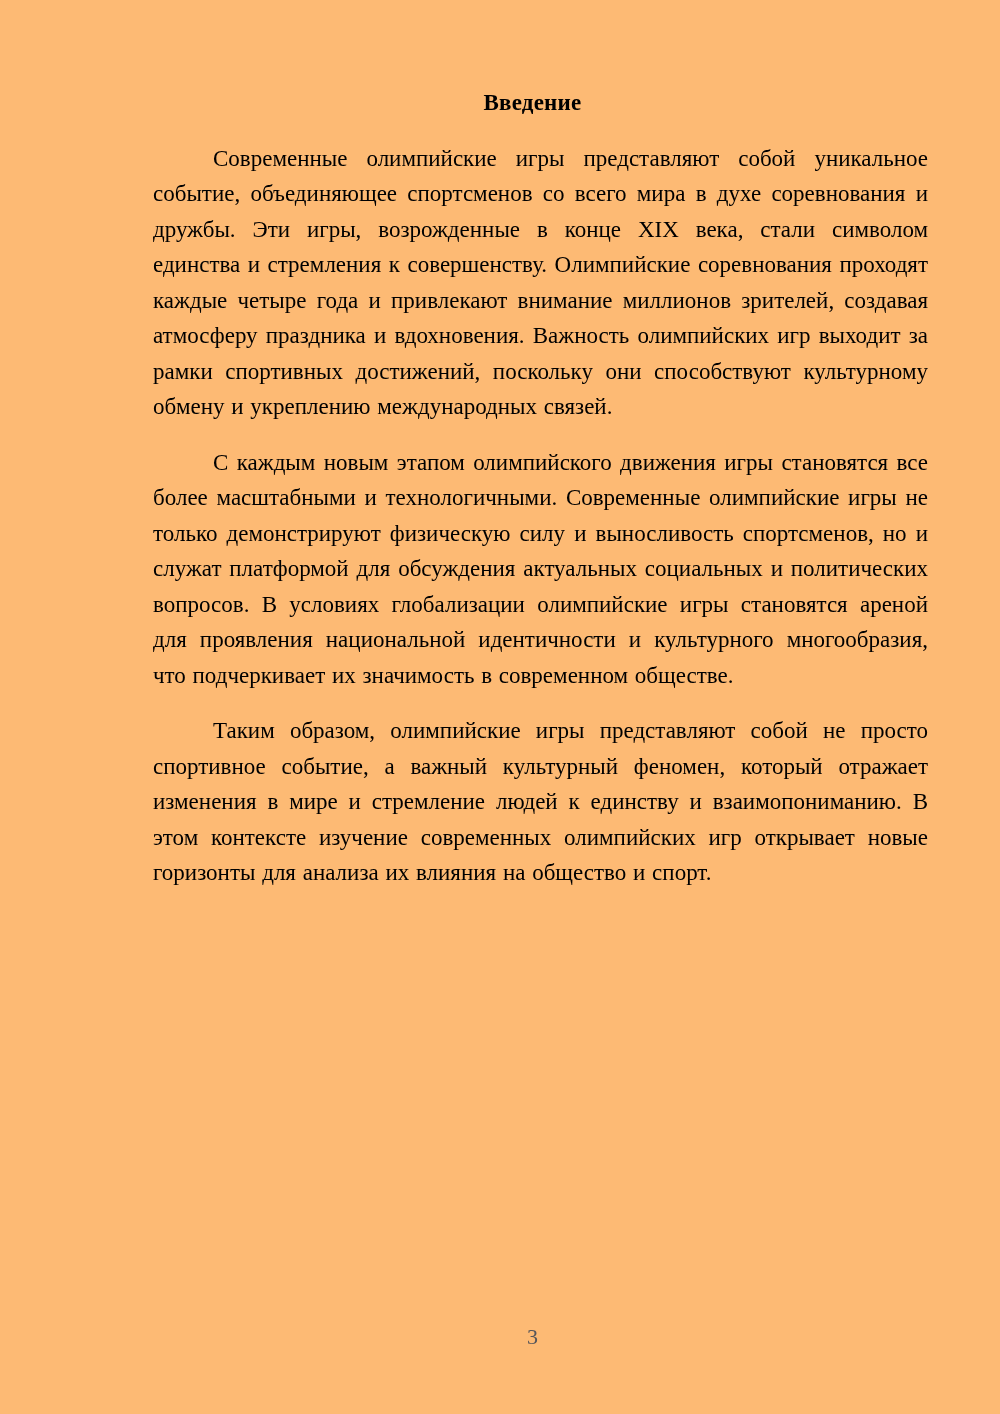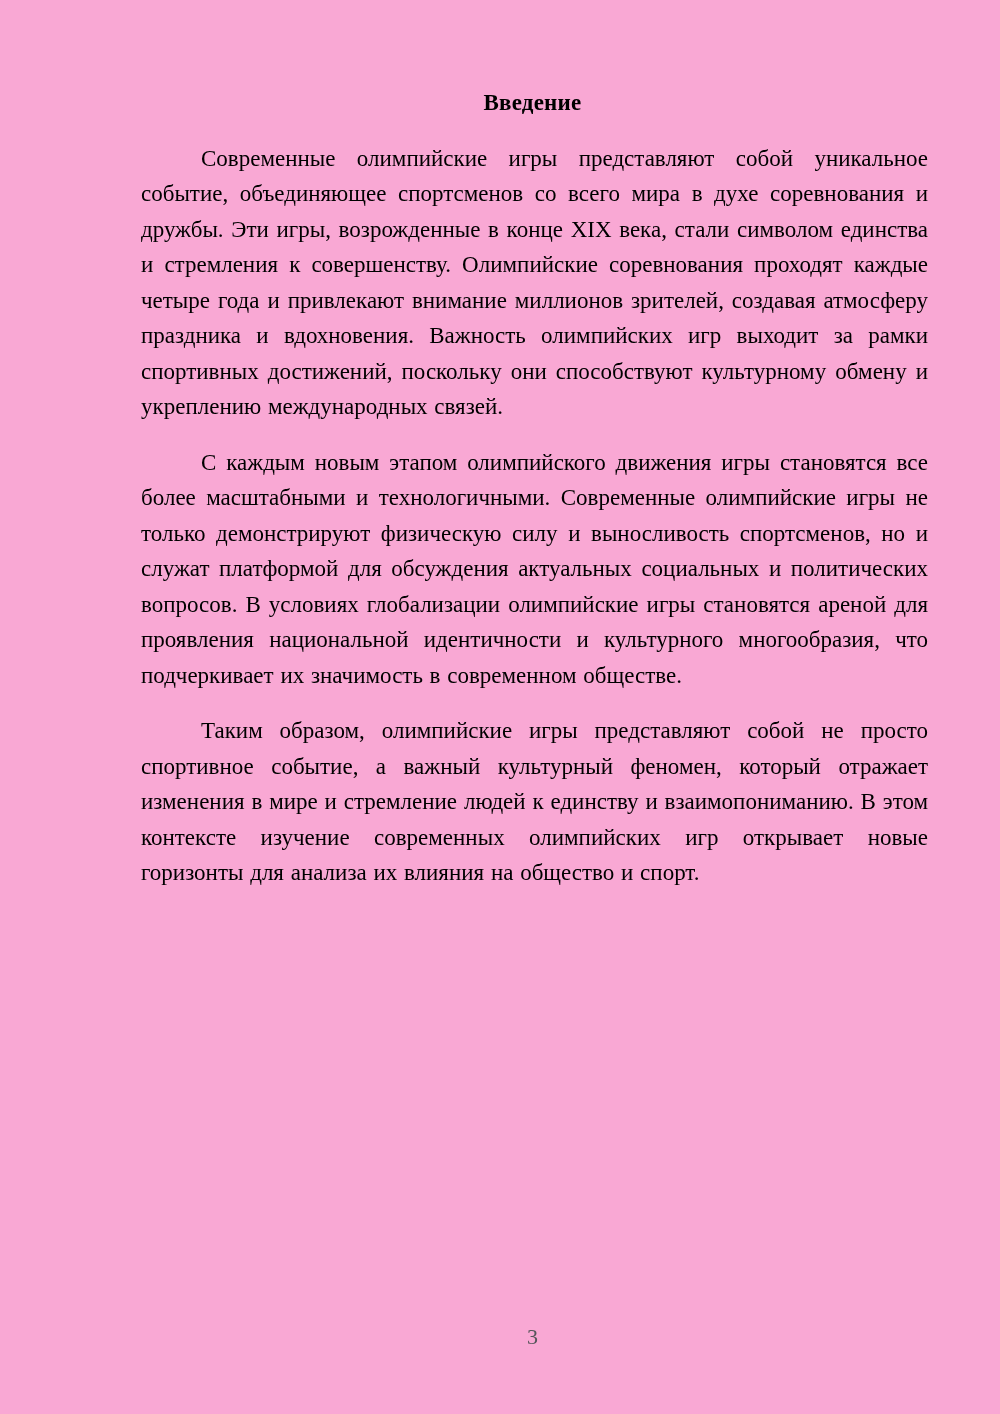--- a/index.html
+++ b/index.html
@@ -4,21 +4,21 @@
 <style>
   html, body {
     margin: 0;
     padding: 0;
     background: #ffffff;
   }
   .page {
     position: relative;
     width: 1000px;
     height: 1414px;
-    background: #f9a8d4;
+    background: #fdba74;
     overflow: hidden;
   }
   .content {
     position: absolute;
     left: 137px;
     top: 85px;
     width: 791px;
     font-family: "Liberation Serif", "DejaVu Serif", serif;
     font-size: 23px;
     line-height: 35.5px;
@@ -27,21 +27,21 @@
   }
   .content h1 {
     font-size: 23px;
     font-weight: bold;
     text-align: center;
     margin: 0 0 20px 0;
     line-height: 35.5px;
     letter-spacing: 0.2px;
   }
   .content p {
-    margin: 0 0 20px 4px;
+    margin: 0 0 20px 16px;
     text-indent: 60px;
     word-spacing: 1px;
   }
   .page-number {
     position: absolute;
     top: 1324px;
     left: 137px;
     width: 791px;
     text-align: center;
     font-family: "Liberation Serif", "DejaVu Serif", serif;

